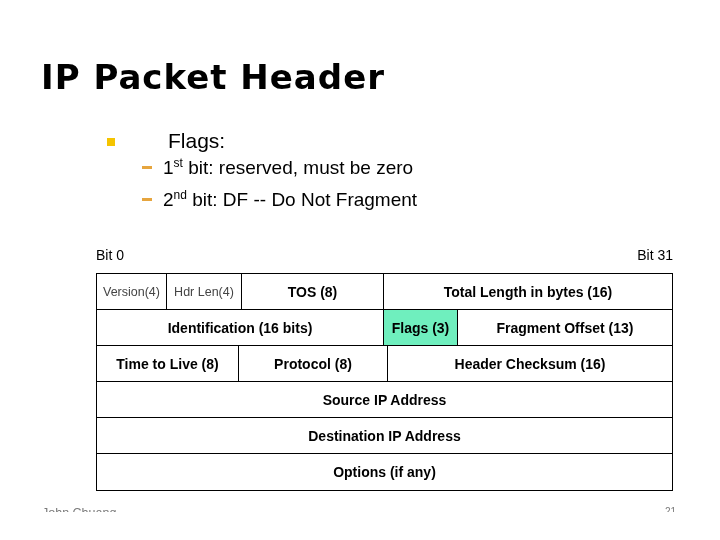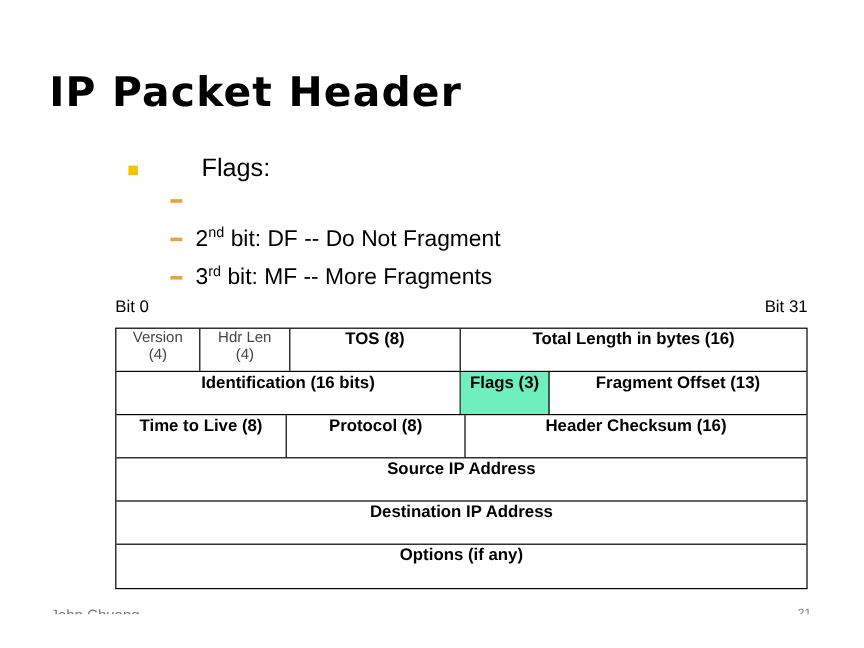--- a/index.html
+++ b/index.html
@@ -104,23 +104,23 @@
     display: flex;
     height: 36px;
     box-sizing: border-box;
     border-bottom: 1.5px solid #000;
   }
   .r:last-child { border-bottom: none; }
   .c {
     box-sizing: border-box;
     border-right: 1.5px solid #000;
     display: flex;
-    flex-direction: column;
+    flex-direction: row;
     align-items: center;
-    justify-content: flex-start;
+    justify-content: center;
     text-align: center;
     font-weight: bold;
     font-size: 14px;
     flex: none;
   }
   .c:last-child { border-right: none; flex: 1; }
   .c.small {
     font-weight: normal;
     font-size: 12.5px;
     line-height: 14px;
@@ -159,29 +159,26 @@
   <div class="title">IP Packet Header</div>
 
   <div class="bullet-line">
     <span class="square-bullet"></span>
     <span>Flags:</span>
   </div>
 
   <div class="sub-bullets">
     <div class="sub-item">
       <span class="dash-bullet"></span>
+      <span class="sub-text-wrap"><span>1</span><sup>st</sup><span class="sub-text"> bit: reserved, must be zero</span></span>
     </div>
     <div class="sub-item">
       <span class="dash-bullet"></span>
       <span class="sub-text-wrap"><span>2</span><sup>nd</sup><span class="sub-text"> bit: DF -- Do Not Fragment</span></span>
     </div>
-    <div class="sub-item">
-      <span class="dash-bullet"></span>
-      <span class="sub-text-wrap"><span>3</span><sup>rd</sup><span class="sub-text"> bit: MF -- More Fragments</span></span>
-    </div>
   </div>
 
   <div class="bit-row">
     <span>Bit 0</span>
     <span>Bit 31</span>
   </div>
 
   <div class="ipt">
     <div class="r">
       <div class="c small w-version">

